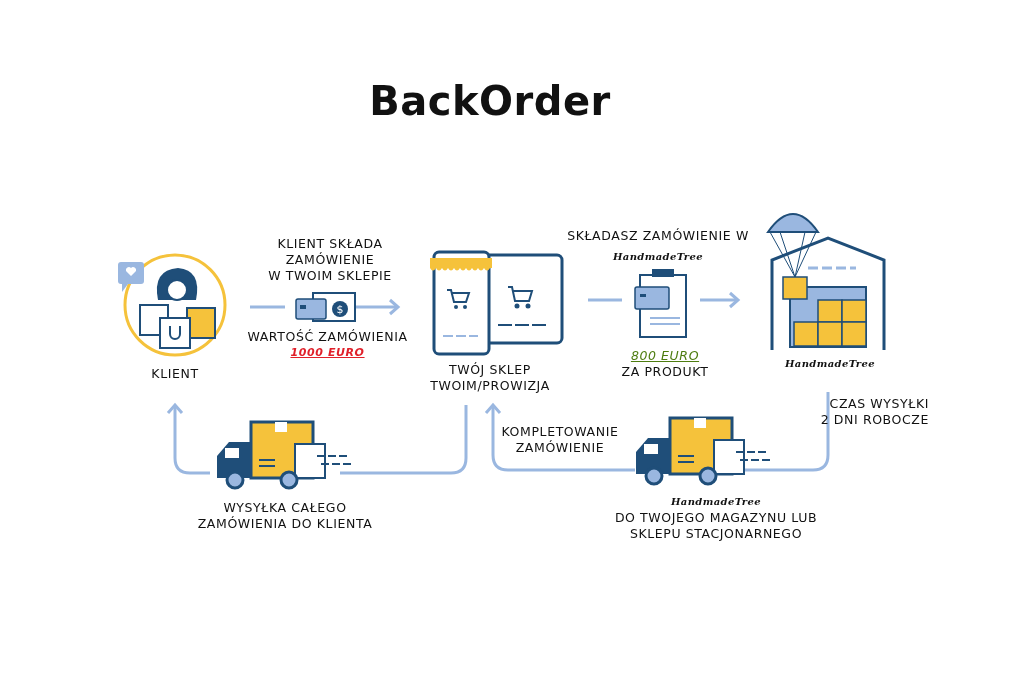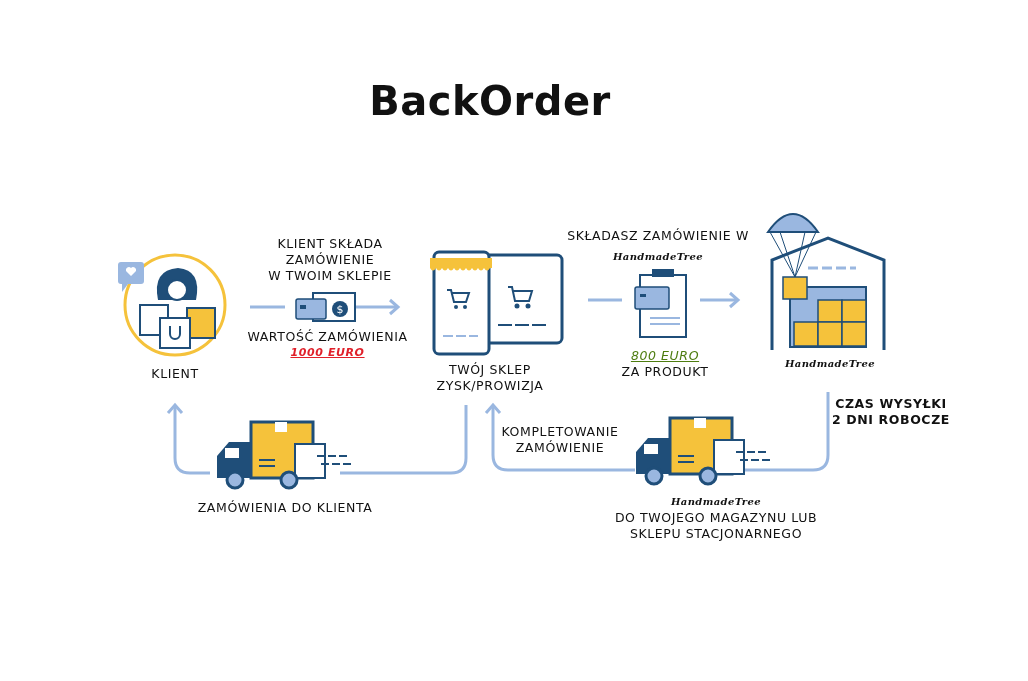--- a/index.html
+++ b/index.html
@@ -129,46 +129,47 @@
   <div>ZAMÓWIENIE</div>
   <div>W TWOIM SKLEPIE</div>
 </div>
 <div class="lbl" style="left:240px;top:329px;width:175px;">
   <div>WARTOŚĆ ZAMÓWIENIA</div>
   <div class="red">1000 EURO</div>
 </div>
 
 <div class="lbl" style="left:410px;top:362px;width:160px;">
   <div>TWÓJ SKLEP</div>
-  <div>ZYSK/PROWIZJA</div>
+  <div>TWOIM/PROWIZJA</div>
 </div>
 
 <div class="lbl" style="left:548px;top:228px;width:220px;">
   <div>SKŁADASZ ZAMÓWIENIE W</div>
   <div class="script" style="margin-top:5px;">HandmadeTree</div>
 </div>
 
 <div class="lbl" style="left:605px;top:348px;width:120px;">
   <div class="green">800 EURO</div>
   <div>ZA PRODUKT</div>
 </div>
 
 <div class="lbl script" style="left:760px;top:356px;width:140px;">HandmadeTree</div>
 
-<div class="lbl" style="left:826px;top:396px;width:130px;text-align:center;font-weight:bold;">
+<div class="lbl" style="left:799px;top:396px;width:130px;text-align:right;">
   <div>CZAS WYSYŁKI</div>
   <div>2 DNI ROBOCZE</div>
 </div>
 
 <div class="lbl" style="left:490px;top:424px;width:140px;">
   <div>KOMPLETOWANIE</div>
   <div>ZAMÓWIENIE</div>
 </div>
 
 <div class="lbl" style="left:596px;top:494px;width:240px;">
   <div class="script">HandmadeTree</div>
   <div>DO TWOJEGO MAGAZYNU LUB</div>
   <div>SKLEPU STACJONARNEGO</div>
 </div>
 
 <div class="lbl" style="left:180px;top:500px;width:210px;">
+  <div>WYSYŁKA CAŁEGO</div>
   <div>ZAMÓWIENIA DO KLIENTA</div>
 </div>
 
 </body></html>

